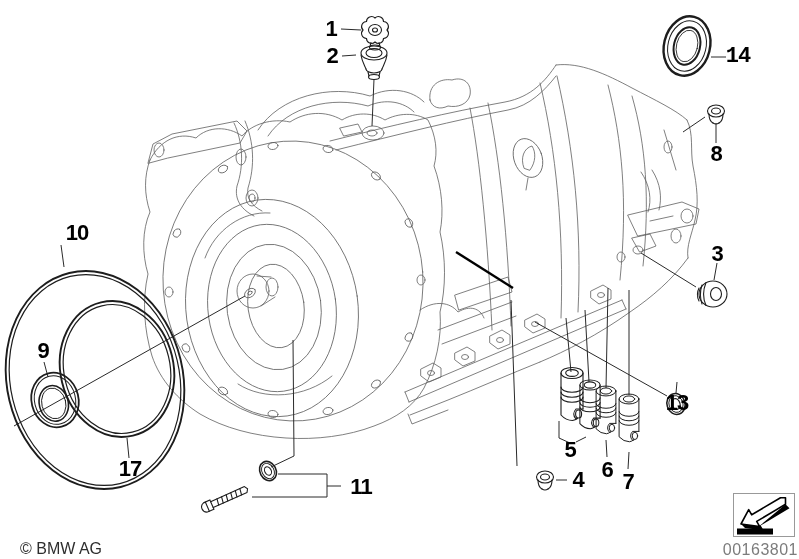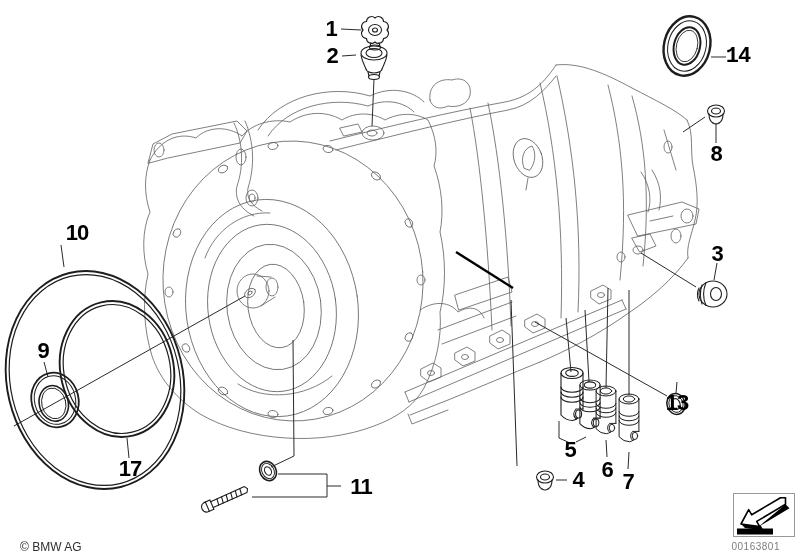--- a/index.html
+++ b/index.html
@@ -1,23 +1,23 @@
 <!DOCTYPE html>
 <html><head>
 <meta charset="utf-8">
 <style>
   html,body{margin:0;padding:0;background:#fff;}
   .canvas{position:relative;width:799px;height:559px;background:#fff;overflow:hidden;
           font-family:"Liberation Sans",sans-serif;}
   .art{position:absolute;left:0;top:0;}
   .callout{position:absolute;transform:translate(-50%,-50%);font-weight:bold;
            font-size:22px;letter-spacing:-1px;color:#000;line-height:1;cursor:default;}
-  .copyright{position:absolute;left:20px;top:540px;font-size:12px;color:#2e2e2e;}
-  .diag-num{position:absolute;left:700px;top:541px;width:80px;text-align:right;
-            font-size:10px;color:#7c7c7c;letter-spacing:0.5px;}
+  .copyright{position:absolute;left:20px;top:540px;font-size:16px;color:#2e2e2e;}
+  .diag-num{position:absolute;left:718px;top:541px;width:80px;text-align:right;
+            font-size:16px;color:#7c7c7c;letter-spacing:0.5px;}
   .thumb{position:absolute;left:733px;top:493px;width:62px;height:44px;
          border:1px solid #999;background:#fff;box-sizing:border-box;}
 </style>
 </head>
 <body>
 
 <div class="canvas">
 
   <svg class="art" width="799" height="559" viewBox="0 0 799 559">
 

